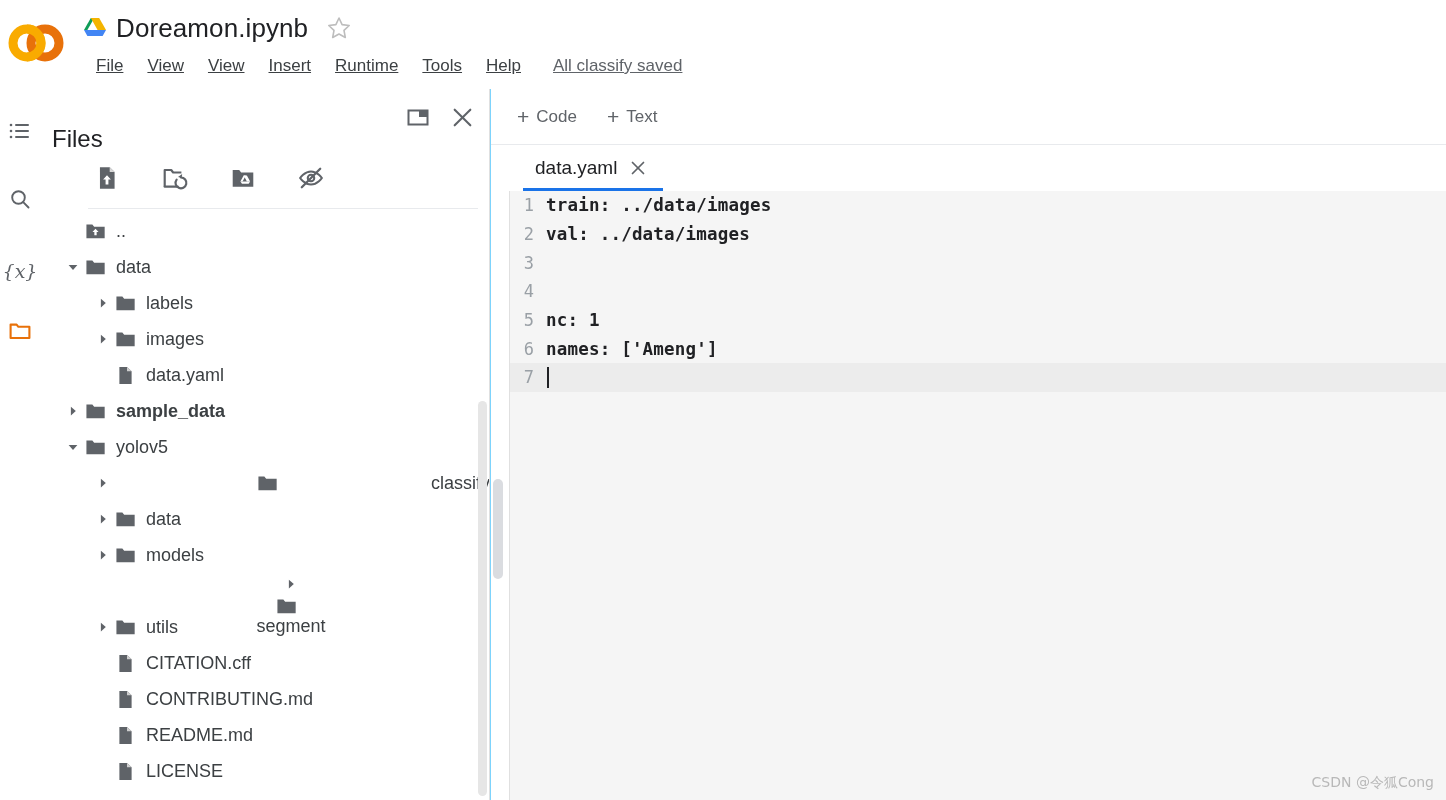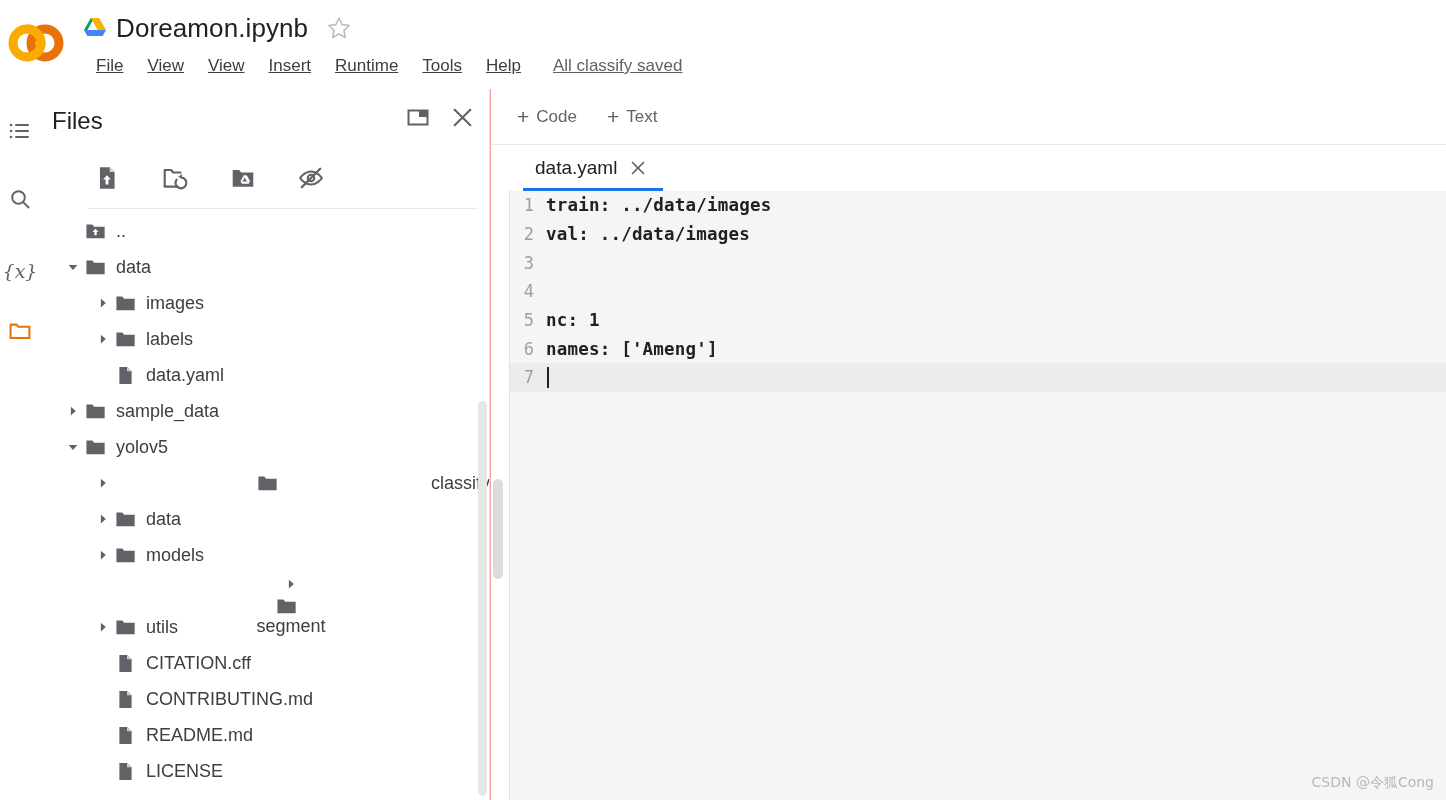--- a/index.html
+++ b/index.html
@@ -3,21 +3,21 @@
 <meta charset="utf-8">
 <style>
   * { box-sizing: border-box; }
   html, body {
     margin: 0; padding: 0;
     width: 1446px; height: 800px;
     background: #ffffff;
     font-family: "Liberation Sans", sans-serif;
     overflow: hidden;
   }
-  #app { position: relative; width: 1446px; height: 800px; background:#fca5a5; }
+  #app { position: relative; width: 1446px; height: 800px; background:#7dd3fc; }
 
   
   #topbar { position:absolute; left:0; top:0; width:1446px; height:89px; background:#fff; }
 
   #colab-logo { position:absolute; left:8px; top:20px; width:56px; height:46px; }
 
   #title-row { position:absolute; left:82px; top:8px; height:40px; display:flex; align-items:center; }
   #drive-icon { width:26px; height:24px; margin-right:8px; flex:none; }
   #doc-title { font-size:26px; color:#202124; letter-spacing:0.1px; white-space:nowrap; }
   #star-icon { margin-left:18px; width:26px; height:26px; flex:none; cursor:pointer; }
@@ -39,21 +39,21 @@
     display:flex; align-items:center; justify-content:center; cursor:pointer;
   }
 
   
   #files-panel {
     position:absolute; left:40px; top:89px; width:450px; height:711px;
     background:#fff; border-right:1px solid #e0e0e0; overflow:hidden;
   }
   #files-header { position:absolute; left:0; top:0; width:450px; height:60px; }
   #files-title {
-    position:absolute; left:12px; top:18px; font-size:24px; color:#202124; font-weight:400;
+    position:absolute; left:12px; top:36px; font-size:24px; color:#202124; font-weight:400;
   }
   #files-header-actions { position:absolute; right:12px; top:14px; display:flex; gap:12px; align-items:center; }
   .hdr-btn { width:32px; height:32px; display:flex; align-items:center; justify-content:center; cursor:pointer; border-radius:50%; }
 
   #files-toolbar {
     position:absolute; left:48px; top:62px; width:390px; height:58px;
     display:flex; align-items:center; gap:30px;
     border-bottom:1px solid #e8eaed;
   }
   .tool-btn { width:38px; height:38px; display:flex; align-items:center; justify-content:center; cursor:pointer; border-radius:50%; }
@@ -305,46 +305,46 @@
           <span class="twisty">
             <svg viewBox="0 0 16 16" width="14" height="14" fill="#5f6368">
               <path d="M5.6 3 V13 L11.2 8 Z"></path>
             </svg>
           </span>
           <span class="ficon">
             <svg viewBox="0 0 22 22" width="21" height="21" fill="#5f6368">
               <path d="M1.5 18 V3.6 h6.2 l1.9 2.4 h11 V18 Z"></path>
             </svg>
           </span>
+          <span class="fname">labels</span>
+        </div>
+        <div class="tree-row" style="padding-left: 52px;">
+          <span class="twisty">
+            <svg viewBox="0 0 16 16" width="14" height="14" fill="#5f6368">
+              <path d="M5.6 3 V13 L11.2 8 Z"></path>
+            </svg>
+          </span>
+          <span class="ficon">
+            <svg viewBox="0 0 22 22" width="21" height="21" fill="#5f6368">
+              <path d="M1.5 18 V3.6 h6.2 l1.9 2.4 h11 V18 Z"></path>
+            </svg>
+          </span>
           <span class="fname">images</span>
-        </div>
-        <div class="tree-row" style="padding-left: 52px;">
-          <span class="twisty">
-            <svg viewBox="0 0 16 16" width="14" height="14" fill="#5f6368">
-              <path d="M5.6 3 V13 L11.2 8 Z"></path>
-            </svg>
-          </span>
-          <span class="ficon">
-            <svg viewBox="0 0 22 22" width="21" height="21" fill="#5f6368">
-              <path d="M1.5 18 V3.6 h6.2 l1.9 2.4 h11 V18 Z"></path>
-            </svg>
-          </span>
-          <span class="fname">labels</span>
         </div>
         <div class="tree-row" style="padding-left: 52px;">
           <span class="twisty"></span>
           <span class="ficon">
             <svg viewBox="0 0 22 22" width="21" height="21">
               <path d="M4.6 2 h8 L17.4 6.6 V20 H4.6 Z" fill="#5f6368"></path>
               <path d="M12.6 2 v4.6 h4.8 Z" fill="#cfcfcf"></path>
             </svg>
           </span>
           <span class="fname">data.yaml</span>
         </div>
-        <div class="tree-row" style="padding-left: 22px;">
+        <div class="tree-row" style="padding-left: 22px; font-weight: bold;">
           <span class="twisty">
             <svg viewBox="0 0 16 16" width="14" height="14" fill="#5f6368">
               <path d="M5.6 3 V13 L11.2 8 Z"></path>
             </svg>
           </span>
           <span class="ficon">
             <svg viewBox="0 0 22 22" width="21" height="21" fill="#5f6368">
               <path d="M1.5 18 V3.6 h6.2 l1.9 2.4 h11 V18 Z"></path>
             </svg>
           </span>

